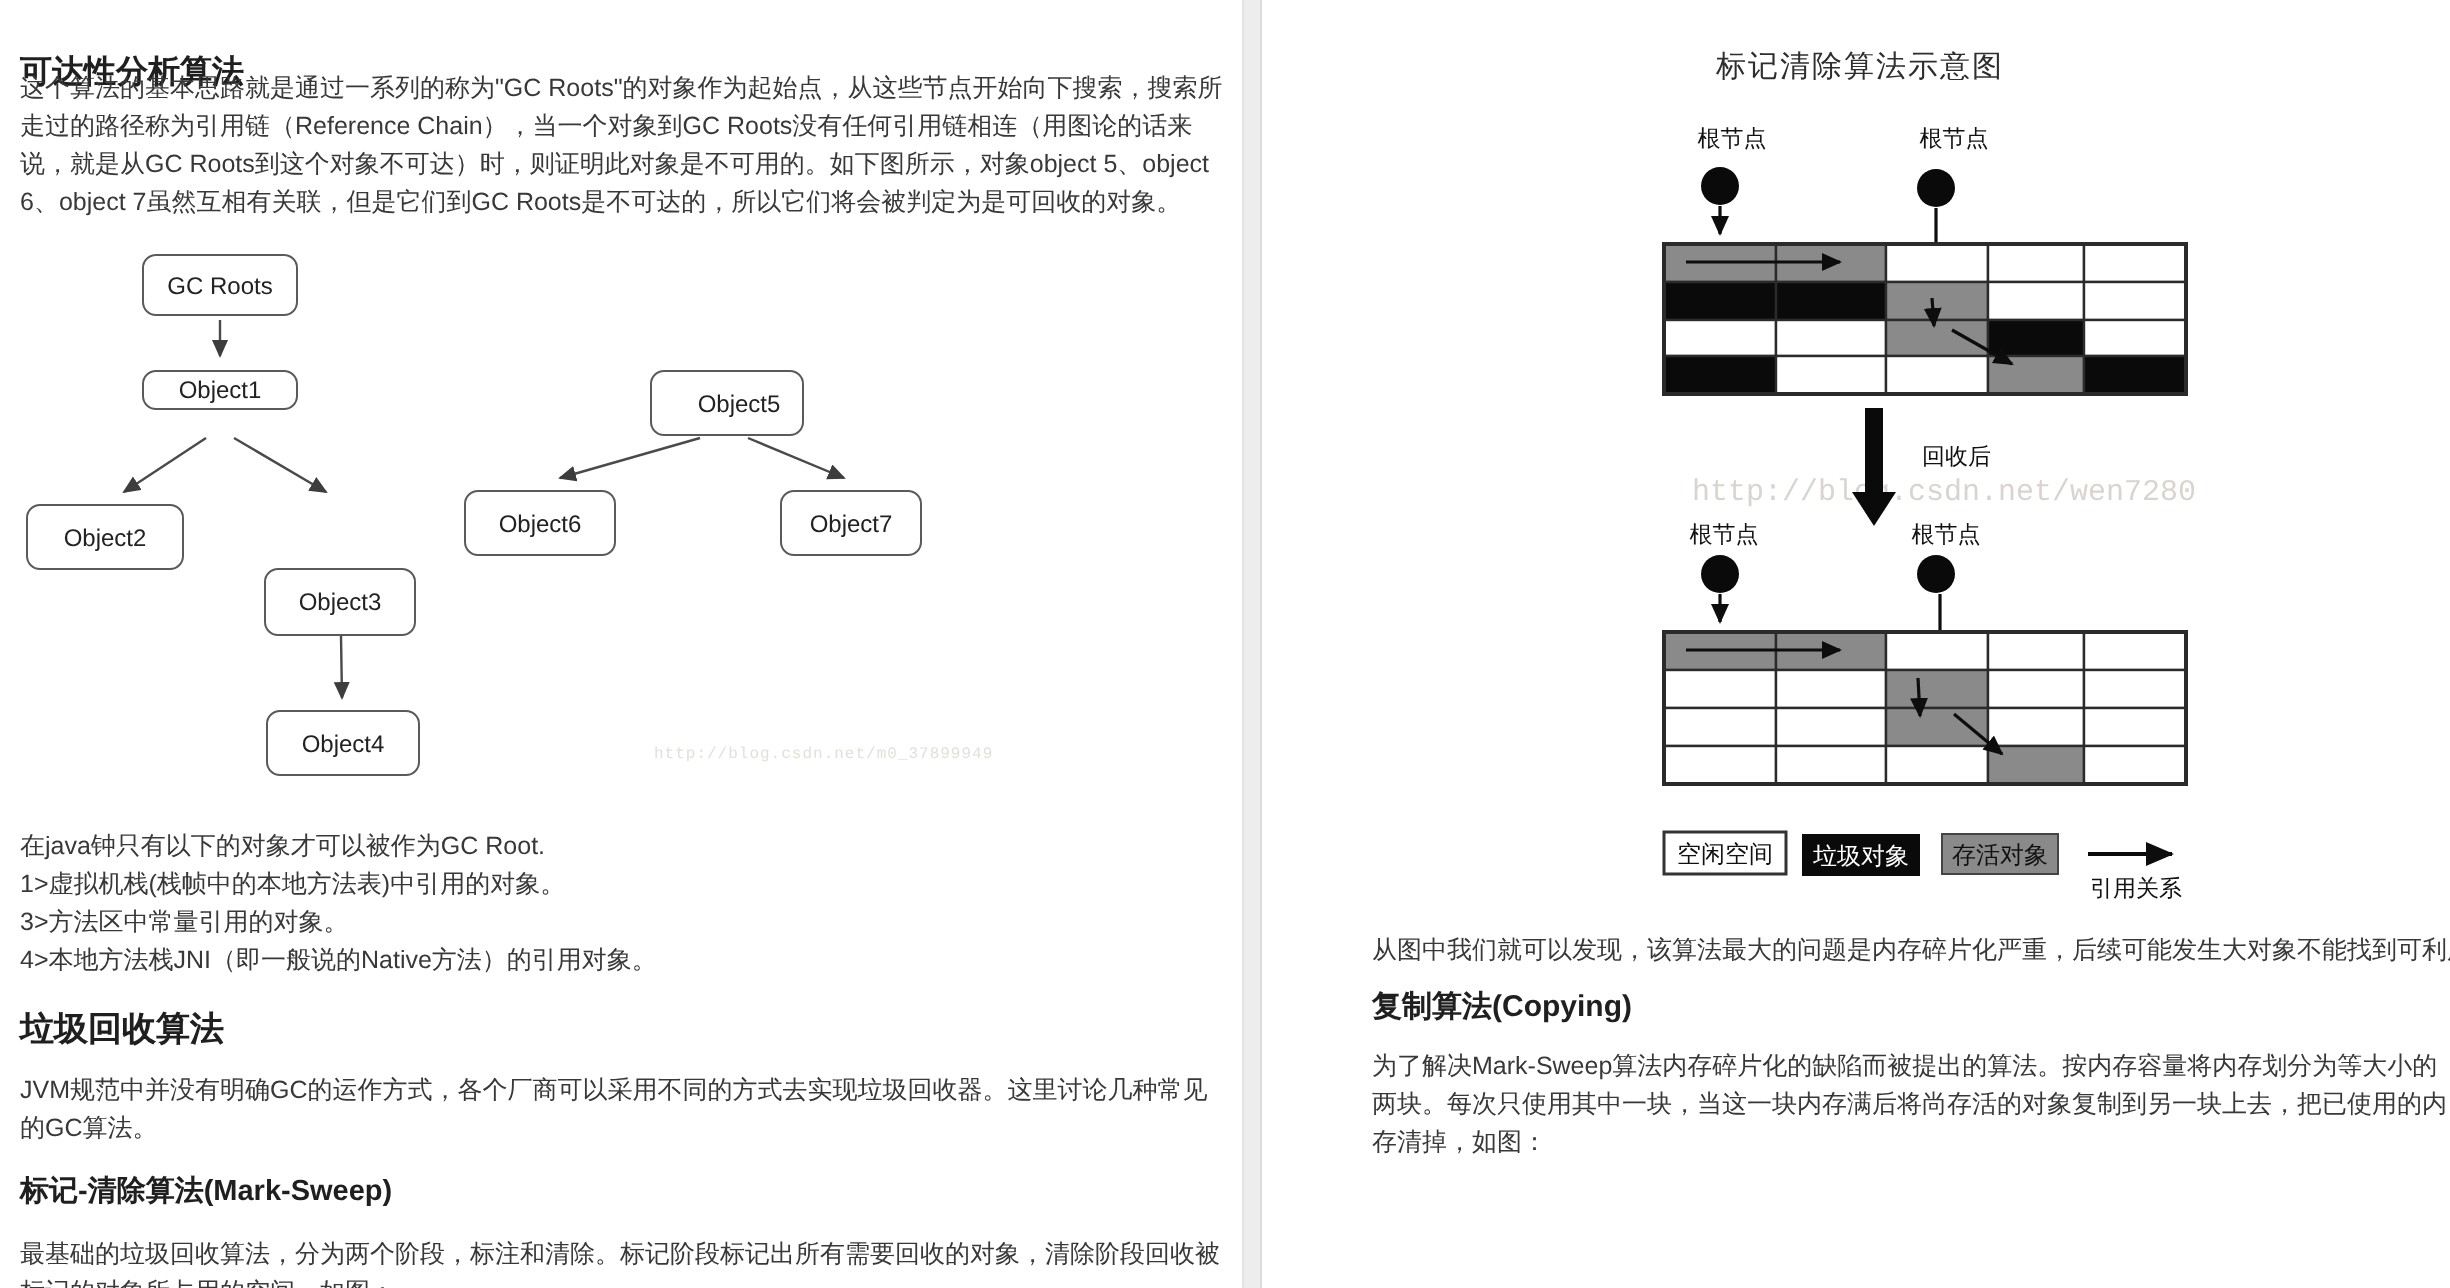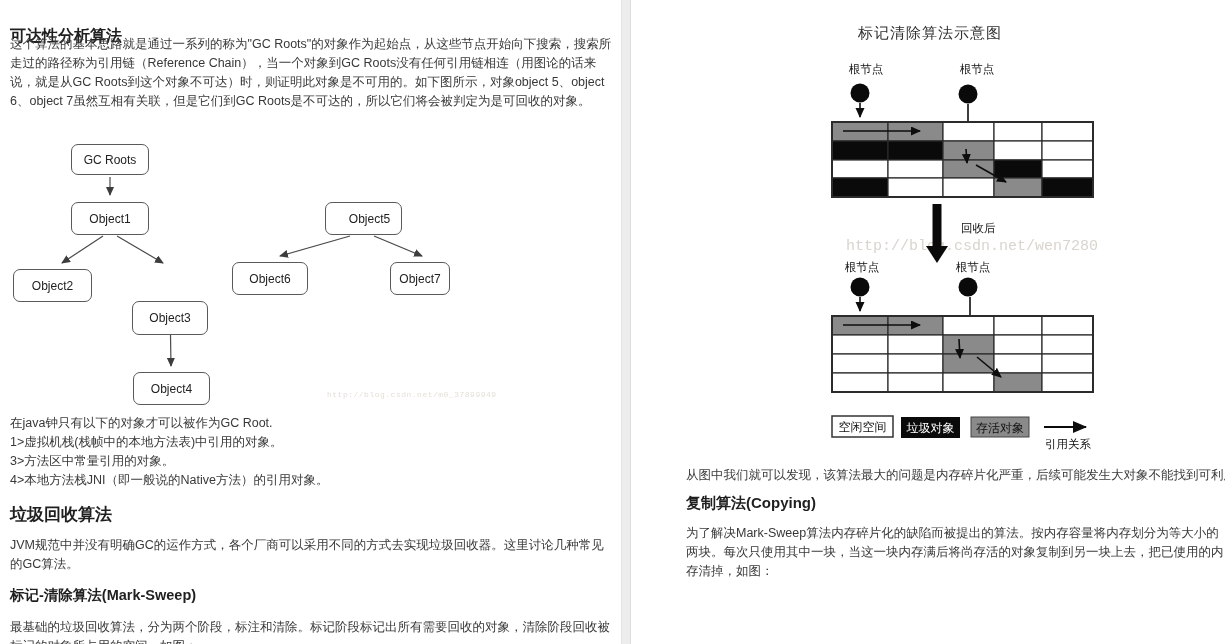--- a/index.html
+++ b/index.html
@@ -9,21 +9,21 @@
     position:relative;
   }
   .abs{position:absolute;}
   .h1{font-size:16px;font-weight:bold;color:#1f1f1f;}
   .h2{font-size:17px;font-weight:bold;color:#1f1f1f;}
   .h3{font-size:14.5px;font-weight:bold;color:#1f1f1f;}
   .body-text{font-size:12.5px;line-height:19px;color:#383838;}
   .divider{left:621px;top:0;width:8px;height:644px;background:#ededed;
     border-left:1px solid #e4e4e4;border-right:1px solid #dcdcdc;}
   
-  #gc-diagram{left:0;top:132px;width:621px;height:292px;}
+  #gc-diagram{left:0;top:115px;width:621px;height:292px;}
   .node{
     position:absolute;background:#fff;border:1.3px solid #5a5a5a;border-radius:7px;
     display:flex;align-items:center;justify-content:center;
     font-size:12px;color:#222;box-sizing:border-box;
   }
   .watermark-left{
     font-family:"Liberation Mono","DejaVu Sans Mono",monospace;
     font-size:8px;color:#e4e0d8;letter-spacing:0.5px;
   }
   #fig-title{left:640px;top:24px;width:580px;text-align:center;
@@ -49,27 +49,27 @@
     <g stroke="#4a4a4a" stroke-width="1.2" fill="none">
       <line x1="110" y1="45" x2="110" y2="63" marker-end="url(#arrL)"></line>
       <line x1="103" y1="104" x2="62" y2="131" marker-end="url(#arrL)"></line>
       <line x1="117" y1="104" x2="163" y2="131" marker-end="url(#arrL)"></line>
       <line x1="170" y1="172" x2="171" y2="234" marker-end="url(#arrL)"></line>
       <line x1="350" y1="104" x2="280" y2="124" marker-end="url(#arrL)"></line>
       <line x1="374" y1="104" x2="422" y2="124" marker-end="url(#arrL)"></line>
     </g>
   </svg>
   <div class="node" style="left:71px;top:12px;width:78px;height:31px;">GC Roots</div>
-  <div class="node" style="left:71px;top:70px;width:78px;height:33px;">Object1</div>
+  <div class="node" style="left:71px;top:70px;width:78px;height:20px;">Object1</div>
   <div class="node" style="left:13px;top:137px;width:79px;height:33px;">Object2</div>
   <div class="node" style="left:132px;top:137px;width:76px;height:34px;margin-top:32px;">Object3</div>
   <div class="node" style="left:133px;top:240px;width:77px;height:33px;">Object4</div>
   <div class="node" style="left:325px;top:70px;width:77px;height:33px;padding-left:12px;">Object5</div>
   <div class="node" style="left:232px;top:130px;width:76px;height:33px;">Object6</div>
-  <div class="node" style="left:390px;top:130px;width:60px;height:33px;">Object7</div>
+  <div class="node" style="left:390px;top:130px;width:71px;height:33px;">Object7</div>
   <div class="abs watermark-left" style="left:327px;top:258px;">http://blog.csdn.net/m0_37899949</div>
 </div>
 
 <div class="abs body-text" style="left:10px;top:414px;width:604px;">
   <div>在java钟只有以下的对象才可以被作为GC Root.</div>
   <div>1&gt;虚拟机栈(栈帧中的本地方法表)中引用的对象。</div>
   <div>3&gt;方法区中常量引用的对象。</div>
   <div>4&gt;本地方法栈JNI（即一般说的Native方法）的引用对象。</div>
 </div>
 

